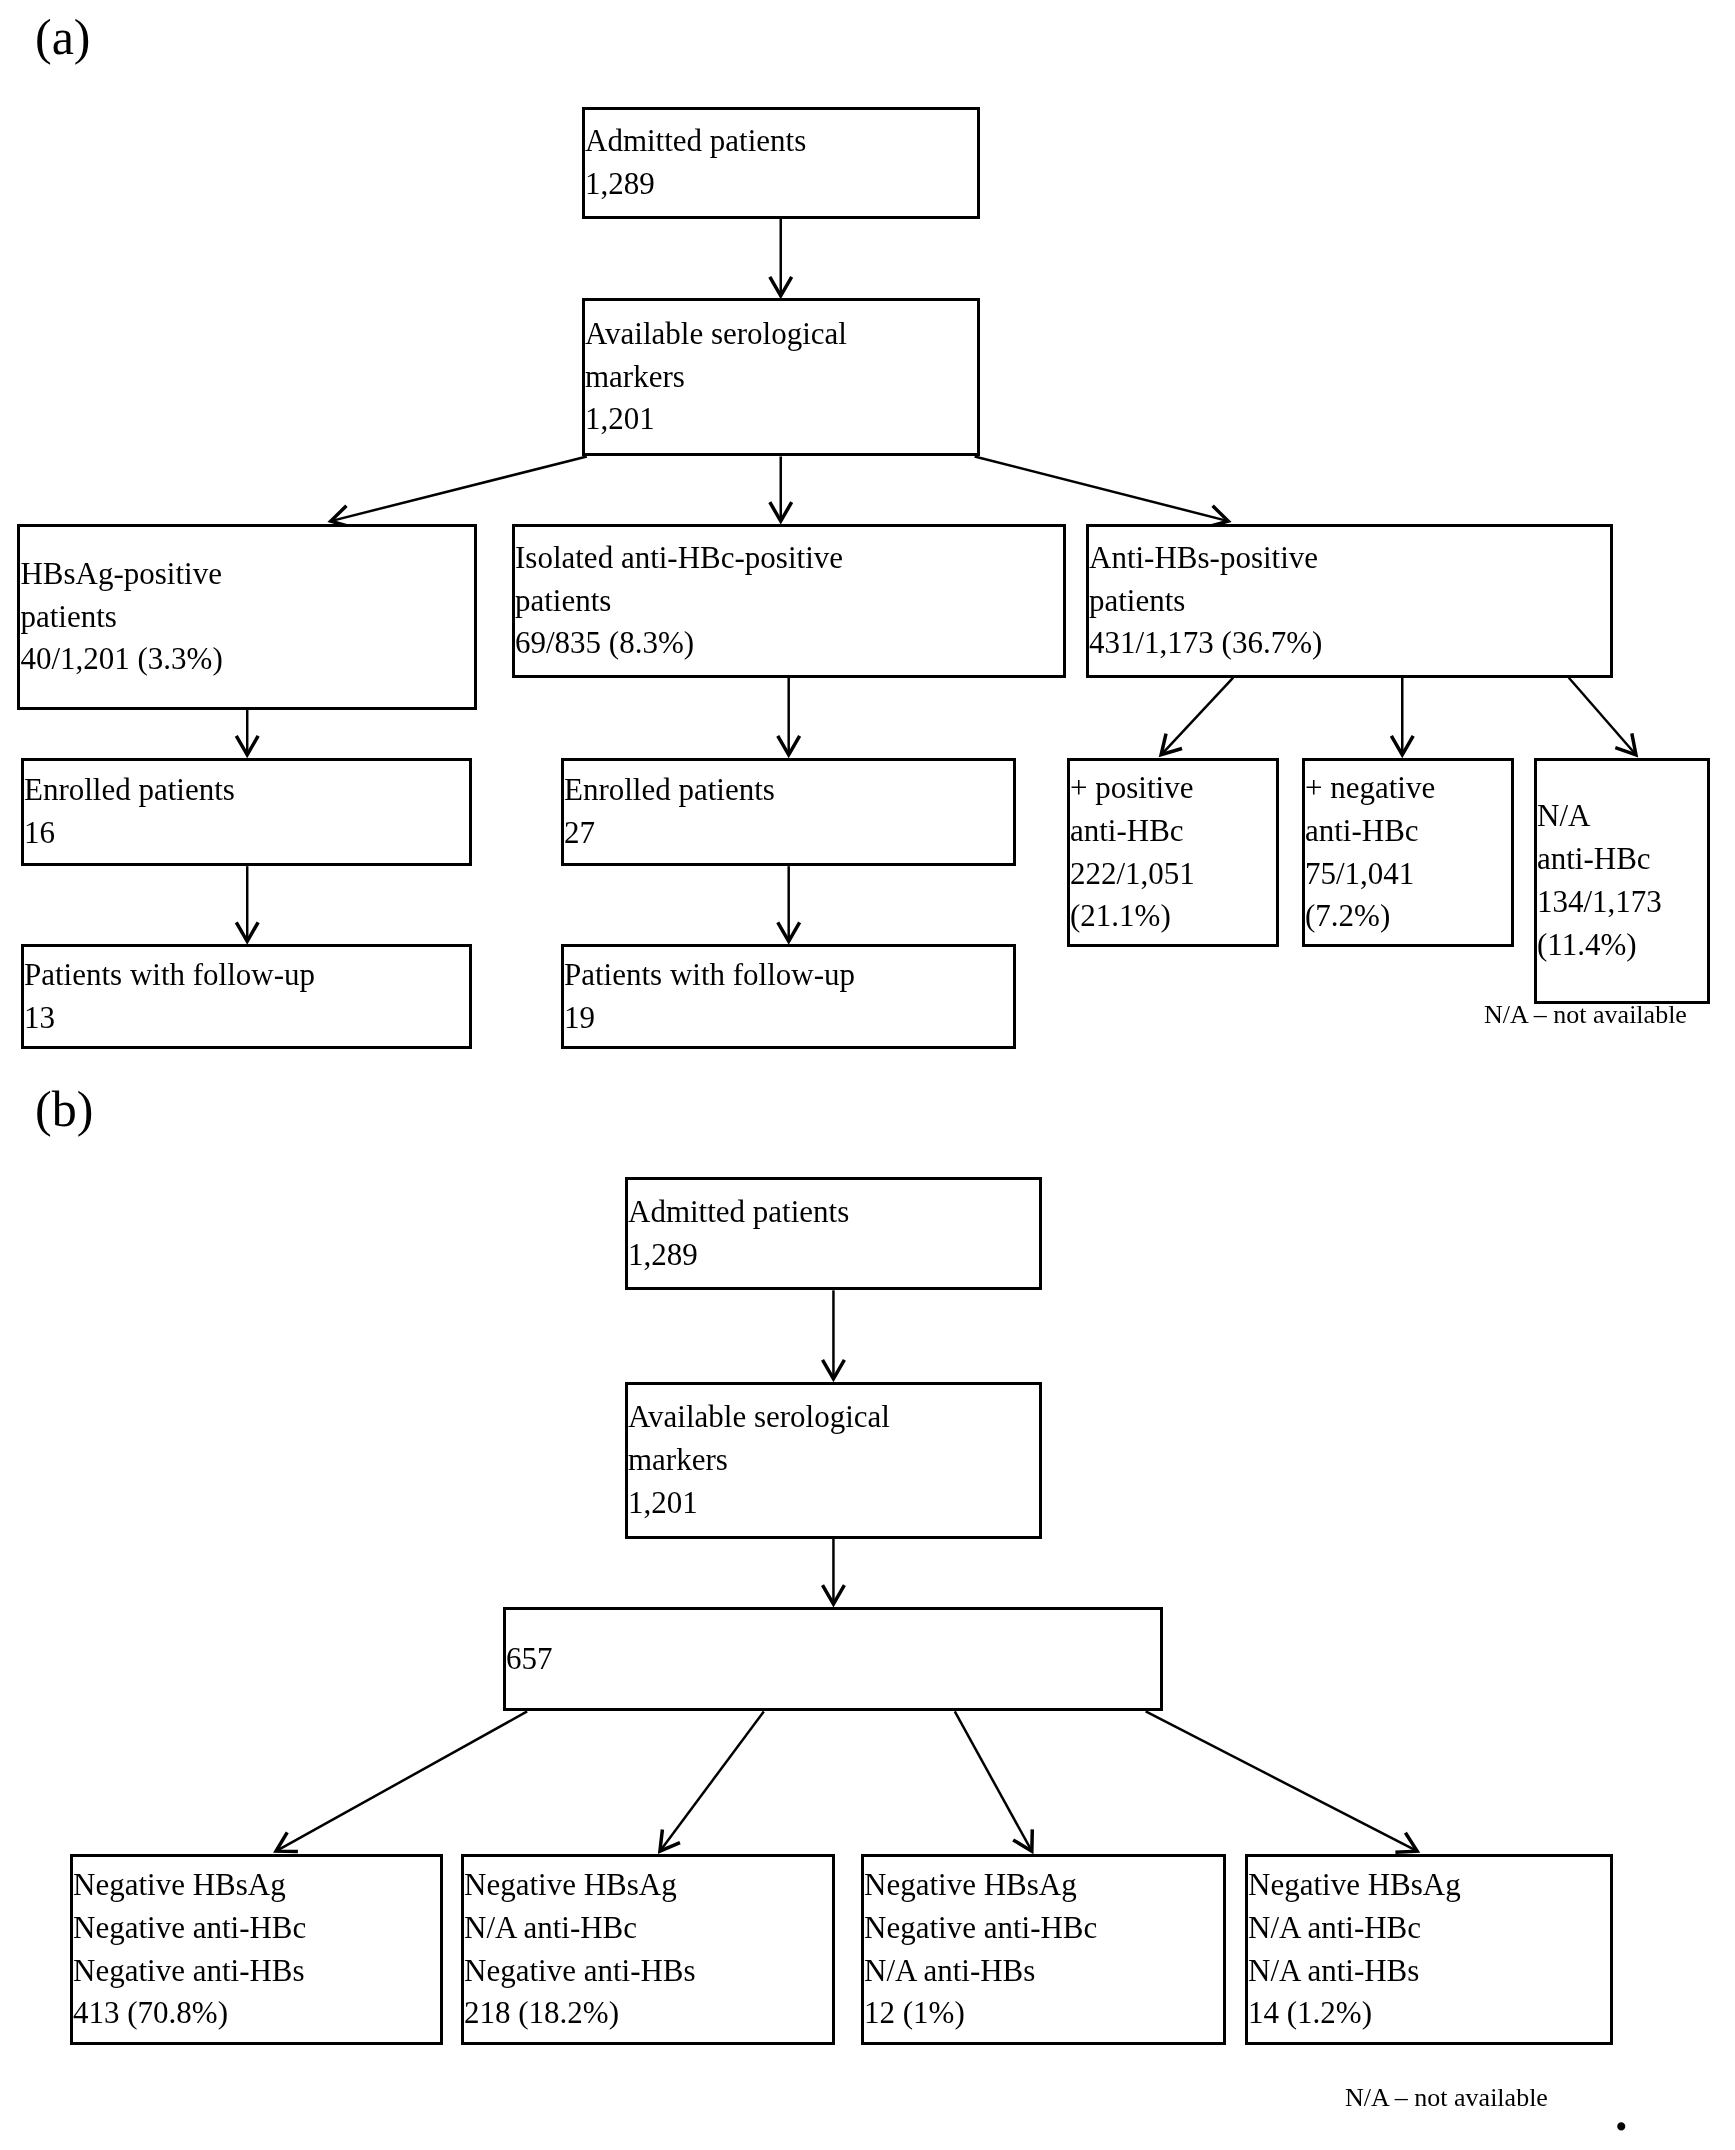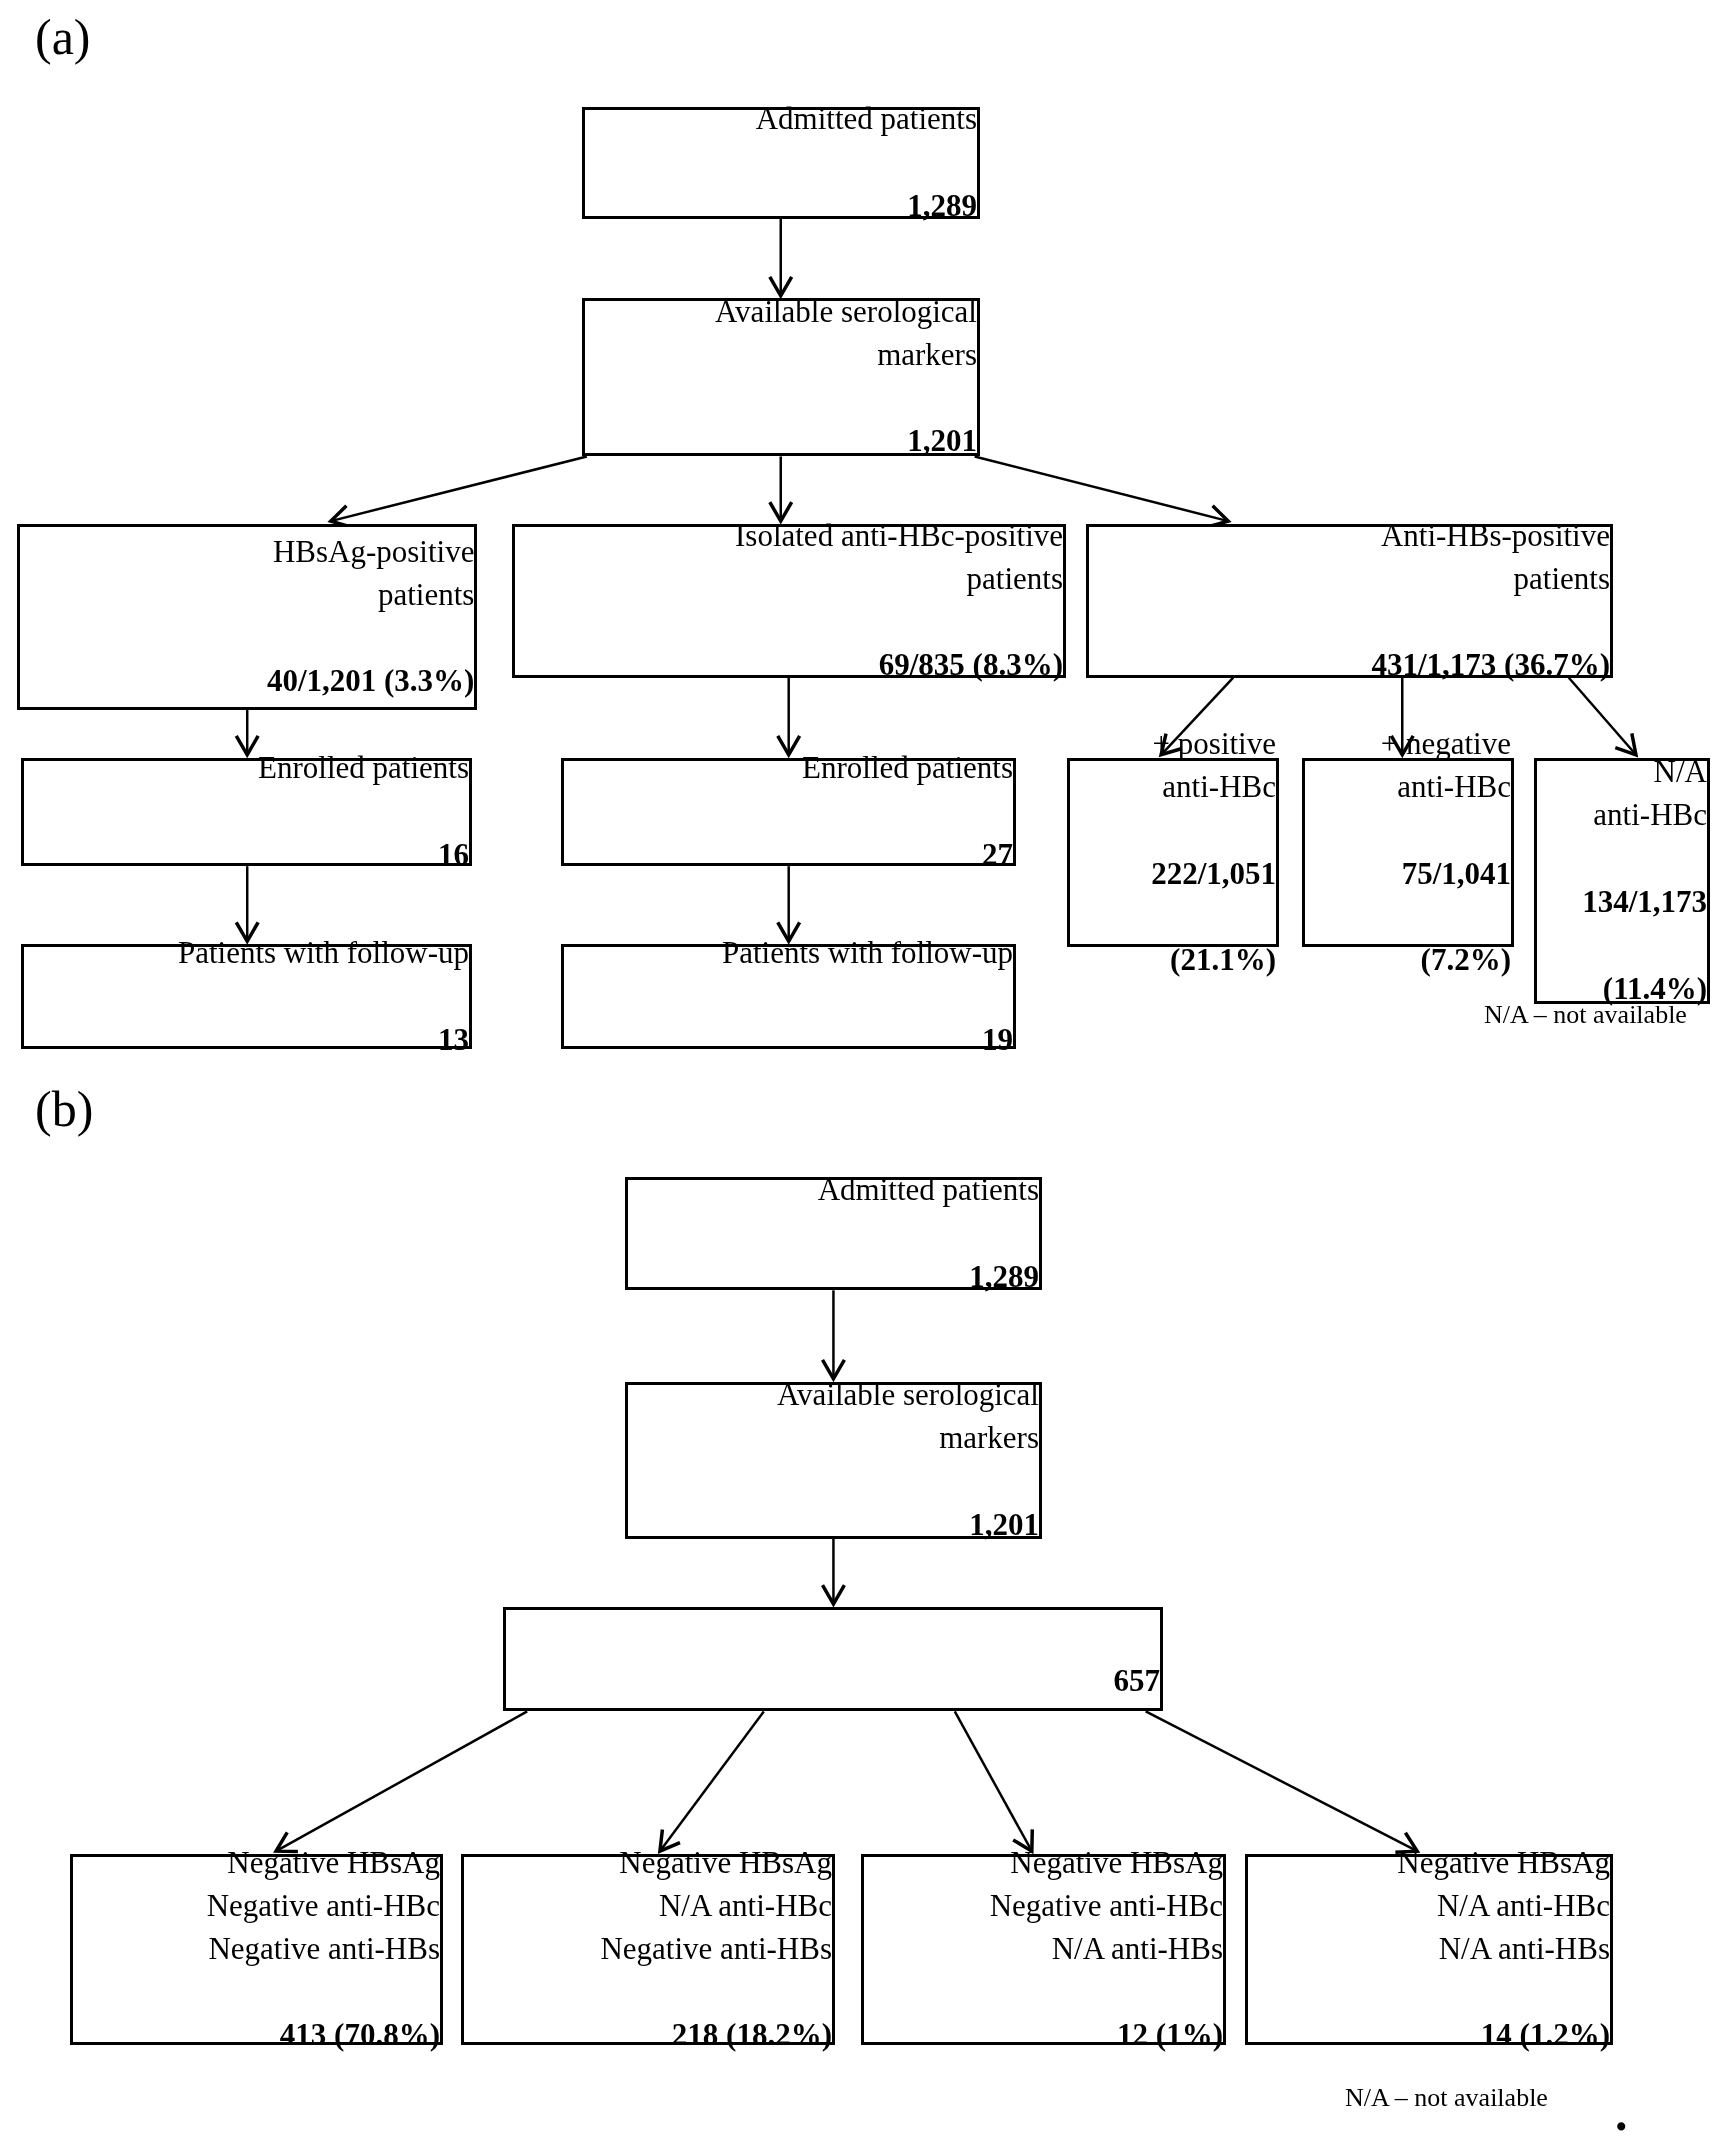--- a/index.html
+++ b/index.html
@@ -17,27 +17,27 @@
     width: 1736px; height: 2151px;
     pointer-events: none;
   }
   .box {
     position: absolute;
     box-sizing: border-box;
     border: 3.5px solid #000000;
     background: #ffffff;
     display: flex;
     flex-direction: column;
-    align-items: flex-end;
+    align-items: flex-start;
     justify-content: center;
     text-align: center;
     font-size: 31px;
     line-height: 1.38;
   }
-  .box .val { font-weight: bold; margin-top: 44px; }
+  .box .val { font-weight: normal; }
   .panel-label {
     position: absolute;
     font-size: 50px;
     line-height: 1;
   }
   .footnote {
     position: absolute;
     font-size: 26px;
     line-height: 1.2;
     white-space: nowrap;

